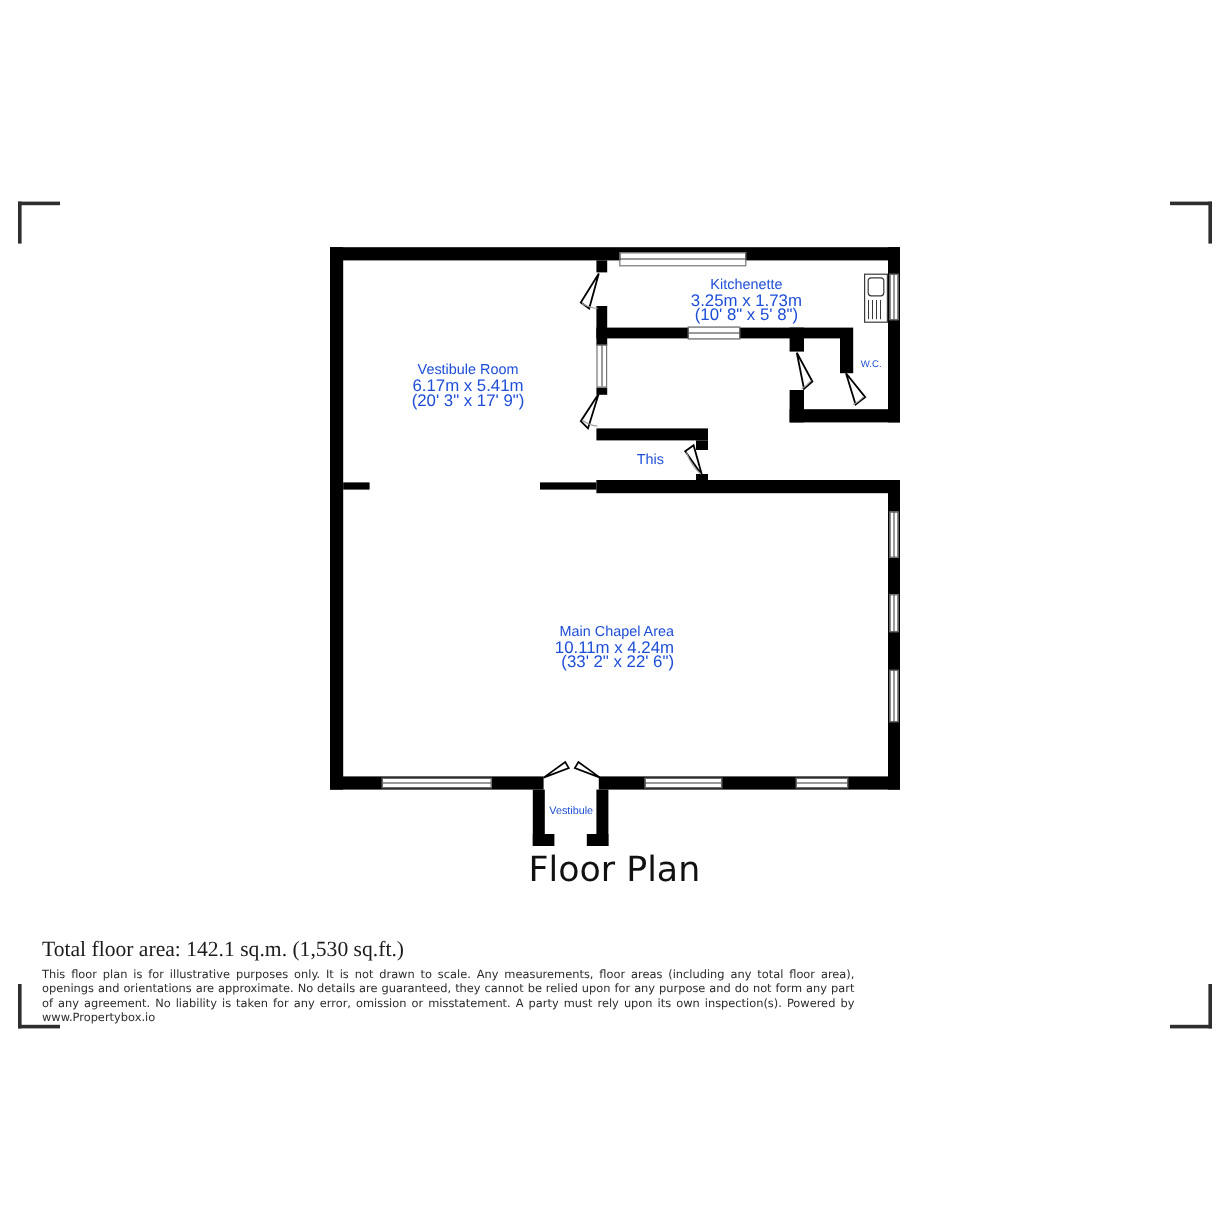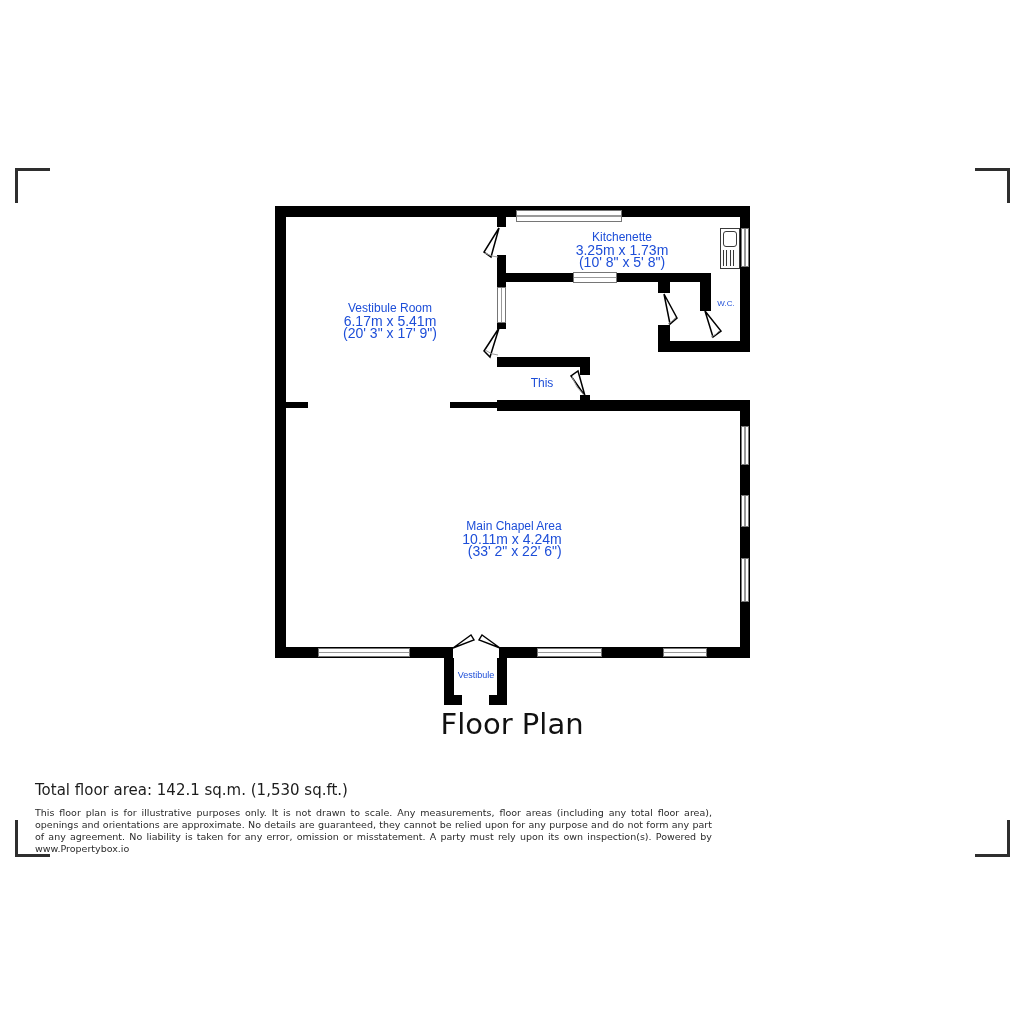--- a/index.html
+++ b/index.html
@@ -17,21 +17,21 @@
   .room-label{position:absolute;transform:translateX(-50%);text-align:center;color:#1d4ed8;line-height:13px;}
   .room-name{font-size:12px;}
   .room-dims{font-size:14px;line-height:12px;}
   .small-name{font-size:9px;}
   .tiny-name{font-size:8px;}
   .caption{position:absolute;left:512px;transform:translateX(-50%);text-align:center;color:#111;
            font-family:"DejaVu Sans",sans-serif;white-space:nowrap;}
   #plan-title{font-size:29px;}
   #plan-subtitle{font-size:15px;}
   .footer-text{position:absolute;color:#1c1c1c;font-family:"DejaVu Sans",sans-serif;}
-  #total-area{left:35px;top:781px;font-size:15px;}
+  #total-area{left:35px;top:781px;font-size:18px;font-family:Liberation Serif, serif;}
   #disclaimer{left:35px;top:807px;width:677px;font-size:9.5px;line-height:11.9px;
               text-align:justify;color:#2b2b2b;}
   
   #sink{position:absolute;left:720px;top:228px;width:20px;height:41px;background:#fff;
         border:1px solid #3a3a3a;box-sizing:border-box;}
   #sink .basin{position:absolute;left:2px;top:2px;width:12px;height:14px;border:1.5px solid #3a3a3a;
         border-radius:3px;}
   #sink .drainer{position:absolute;left:2px;top:21px;width:13px;height:16px;
         background:repeating-linear-gradient(90deg,#3a3a3a 0 1px,transparent 1px 3.5px);}
   svg{position:absolute;left:0;top:0;}

